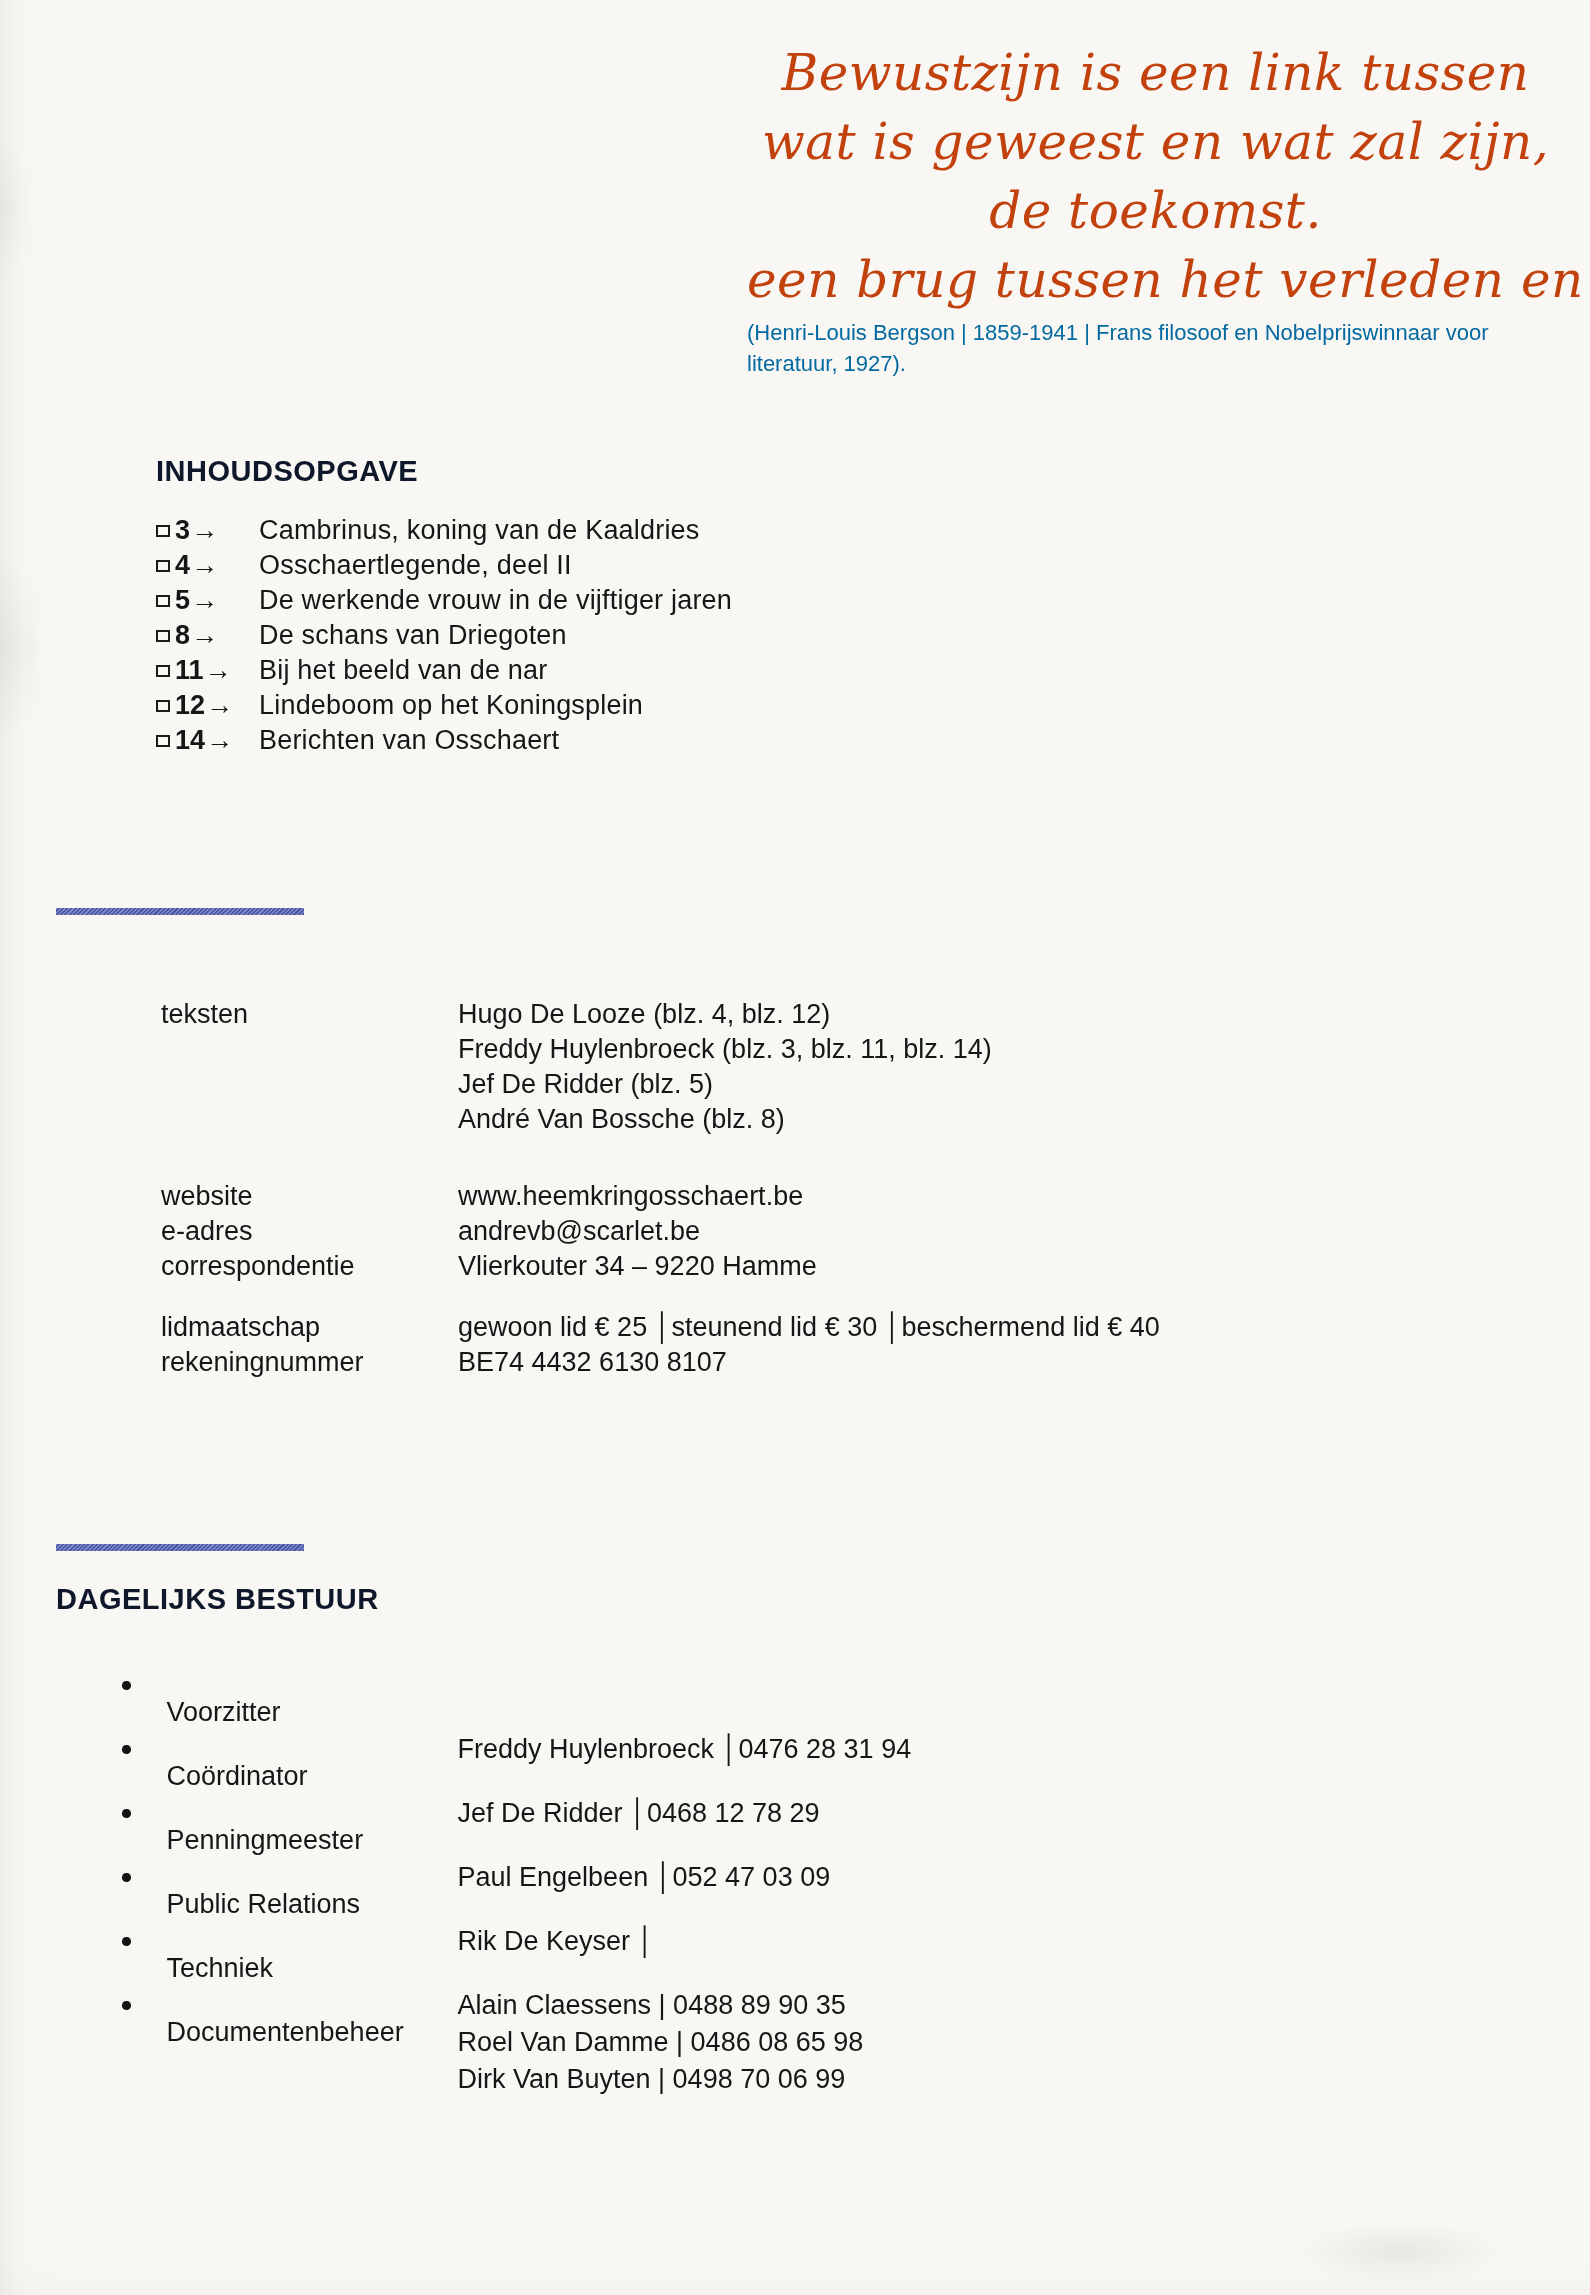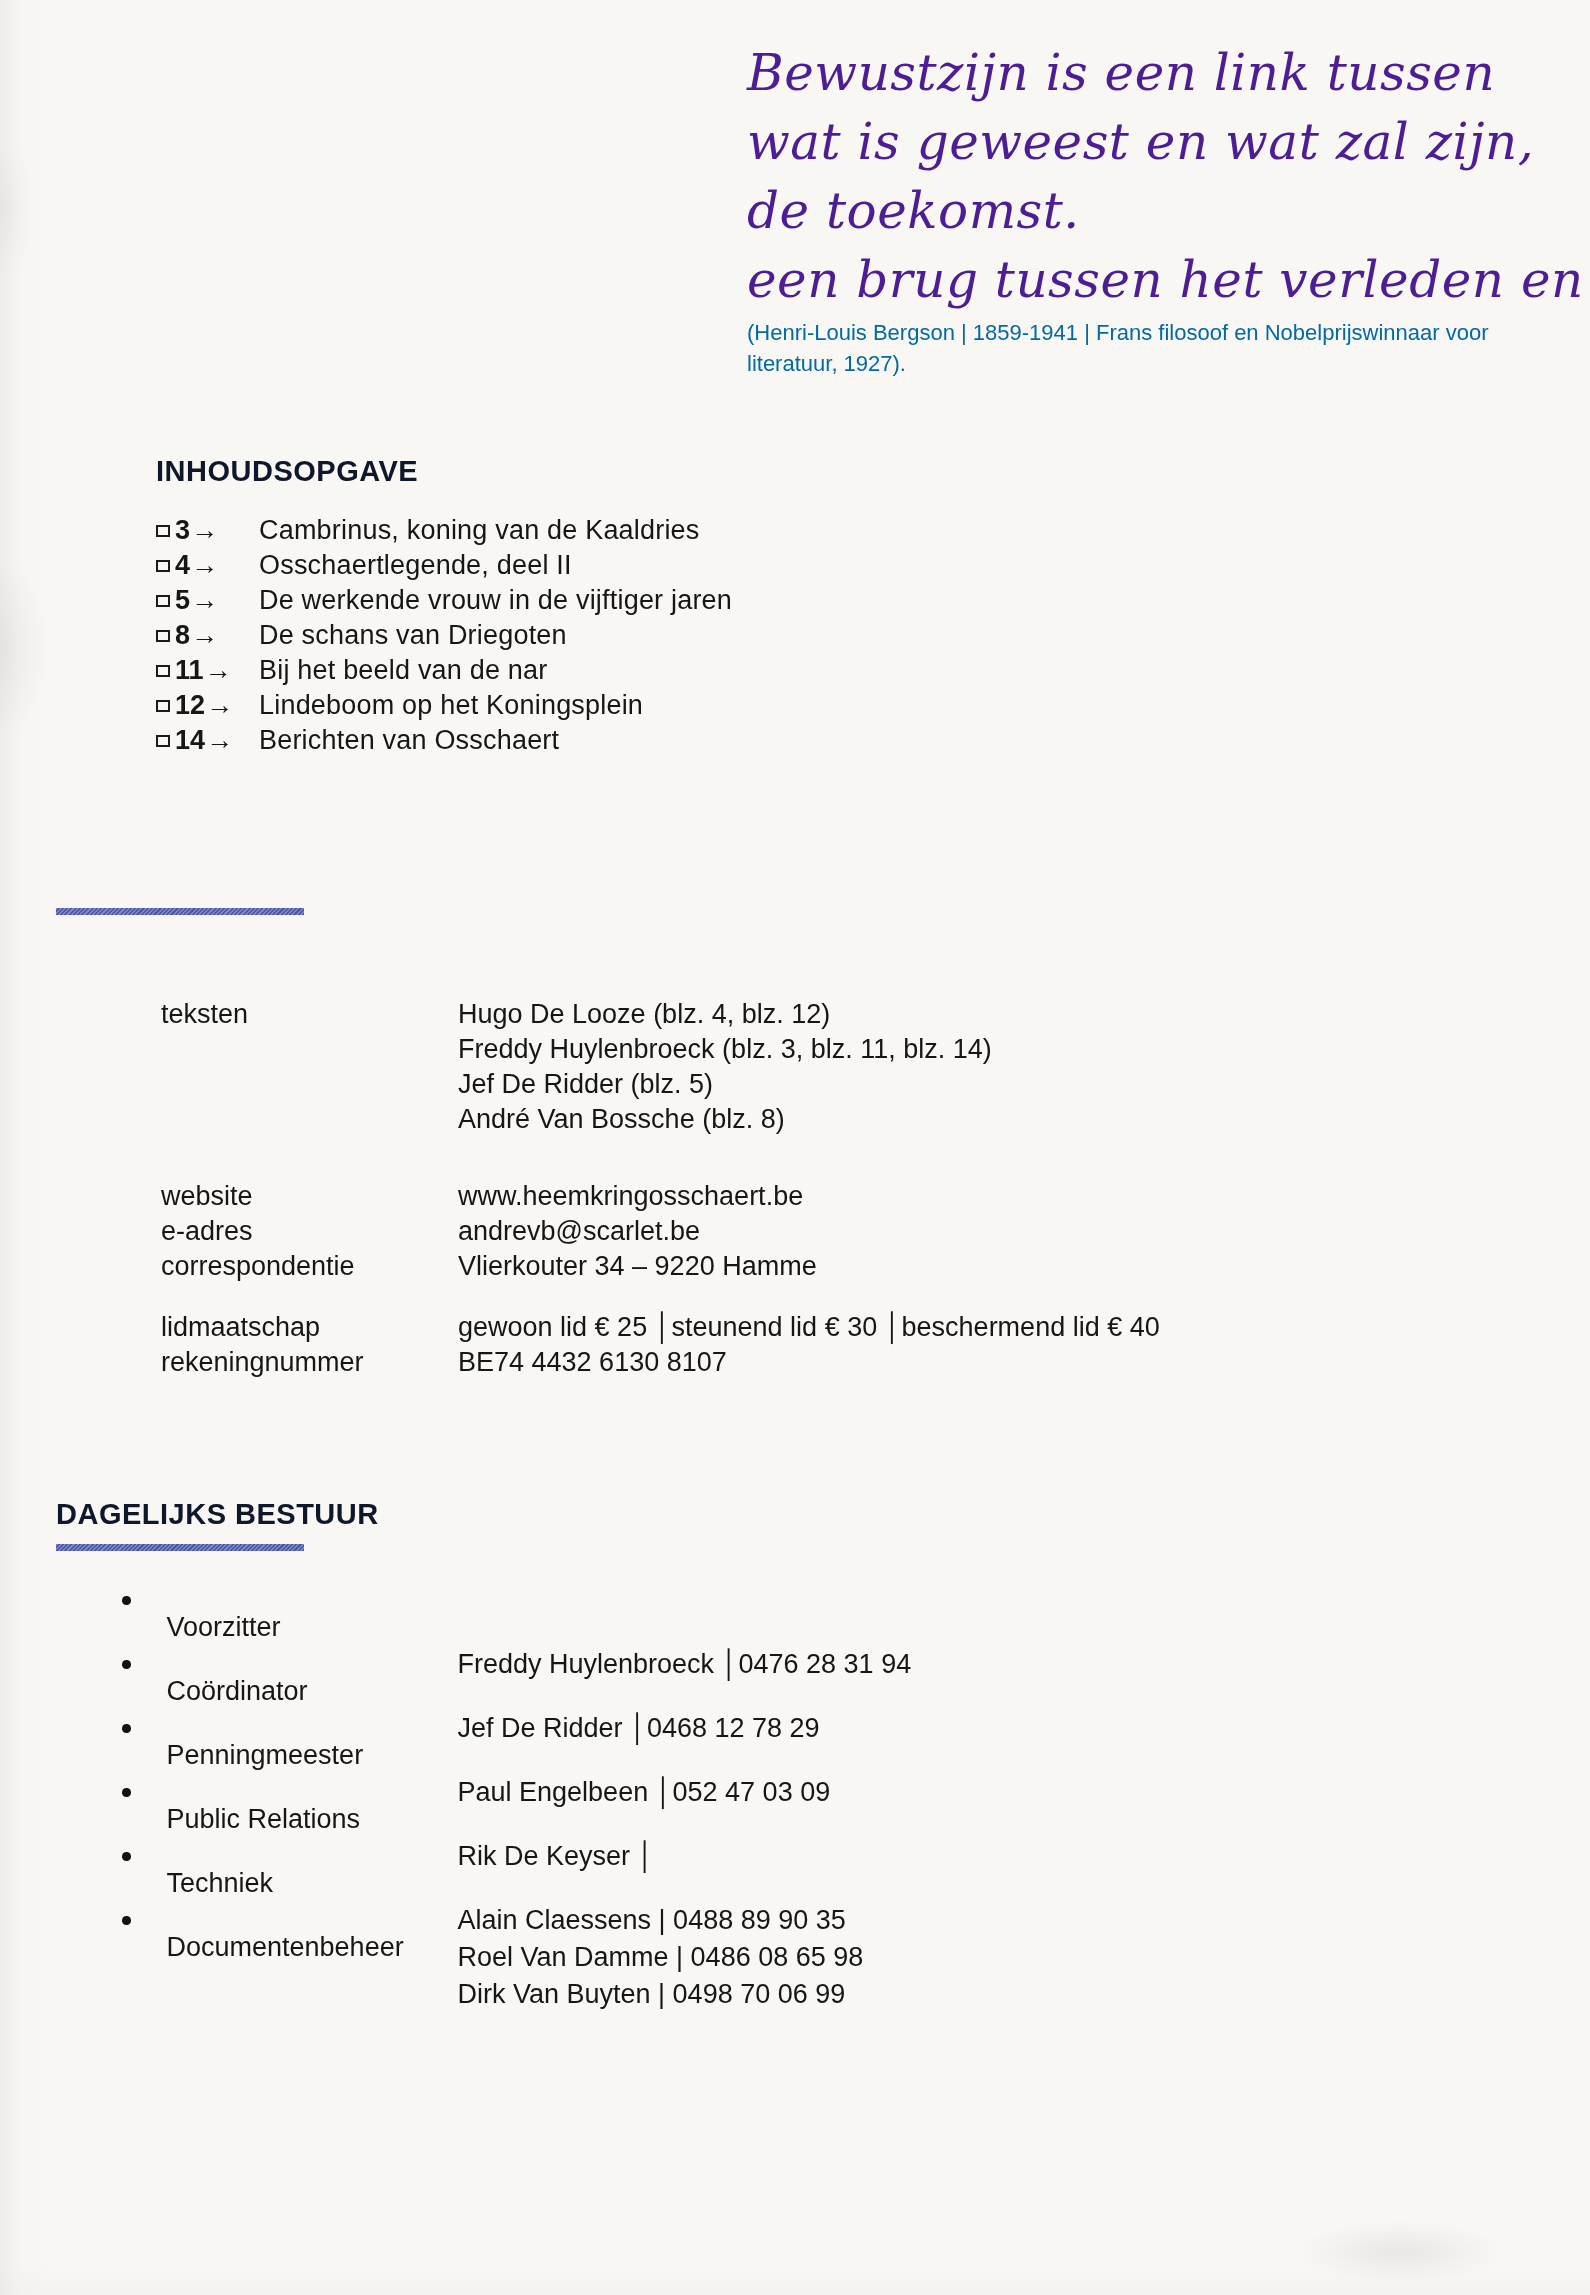--- a/index.html
+++ b/index.html
@@ -24,23 +24,24 @@
 
   
   .quote{
     position:absolute;left:747px;top:39px;width:817px;
   }
   .quote-line{
     display:block;
     font-family:"DejaVu Serif","Liberation Serif",serif;
     font-style:italic;
     font-size:50px;line-height:69px;
-    color:#4c1d95;
+    color:#c2410c;
     letter-spacing:0.5px;
     white-space:nowrap;
+    text-align:center;
   }
   .quote-attr{
     display:block;
     margin-top:2px;
     width:777px;
     font-size:22px;line-height:31px;
     color:#0369a1;
   }
 
   
@@ -74,21 +75,21 @@
 
   
   .colophon{position:absolute;left:161px;top:997px;font-size:27px;}
   .col-row{display:flex;line-height:35px;}
   .col-label{width:297px;flex:none;}
   .col-val{white-space:nowrap;}
   .col-block-b{margin-top:42px;}
   .col-block-c{margin-top:26px;}
 
   
-  .board{position:absolute;left:56px;top:1494px;}
+  .board{position:absolute;left:56px;top:1579px;}
   .board-list{margin-top:48px;font-size:27px;}
   .board-row{display:flex;align-items:flex-start;line-height:37px;padding-left:66px;}
   .board-dot{
     width:8.5px;height:8.5px;border-radius:50%;background:#121212;
     flex:none;margin-top:14.4px;
   }
   .board-role{width:291px;flex:none;margin-left:36px;white-space:nowrap;margin-top:27px;}
   .board-val{white-space:nowrap;}
   .board-val div{line-height:37px;}
 </style>

